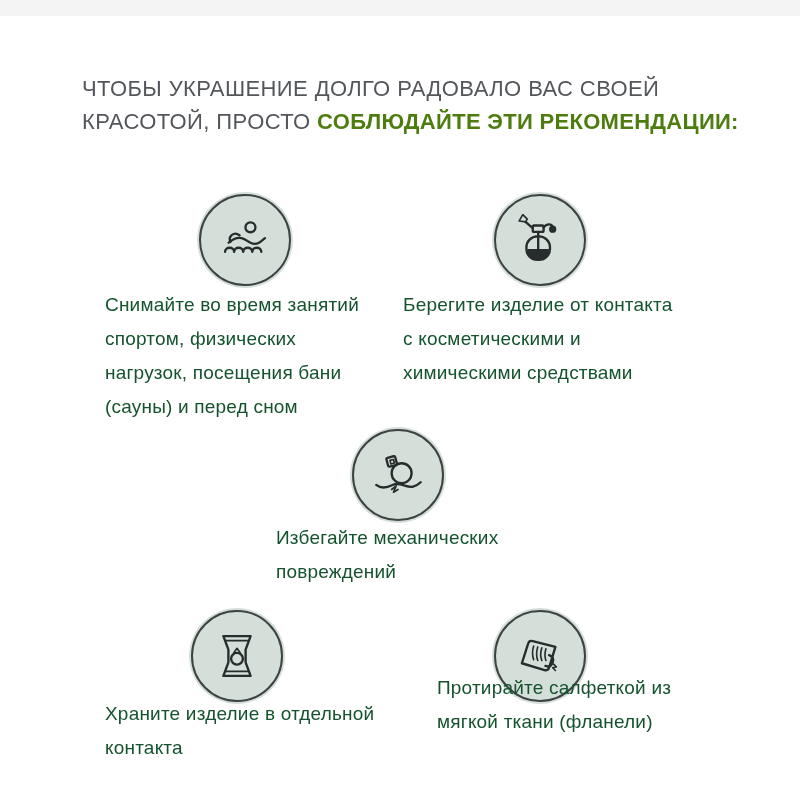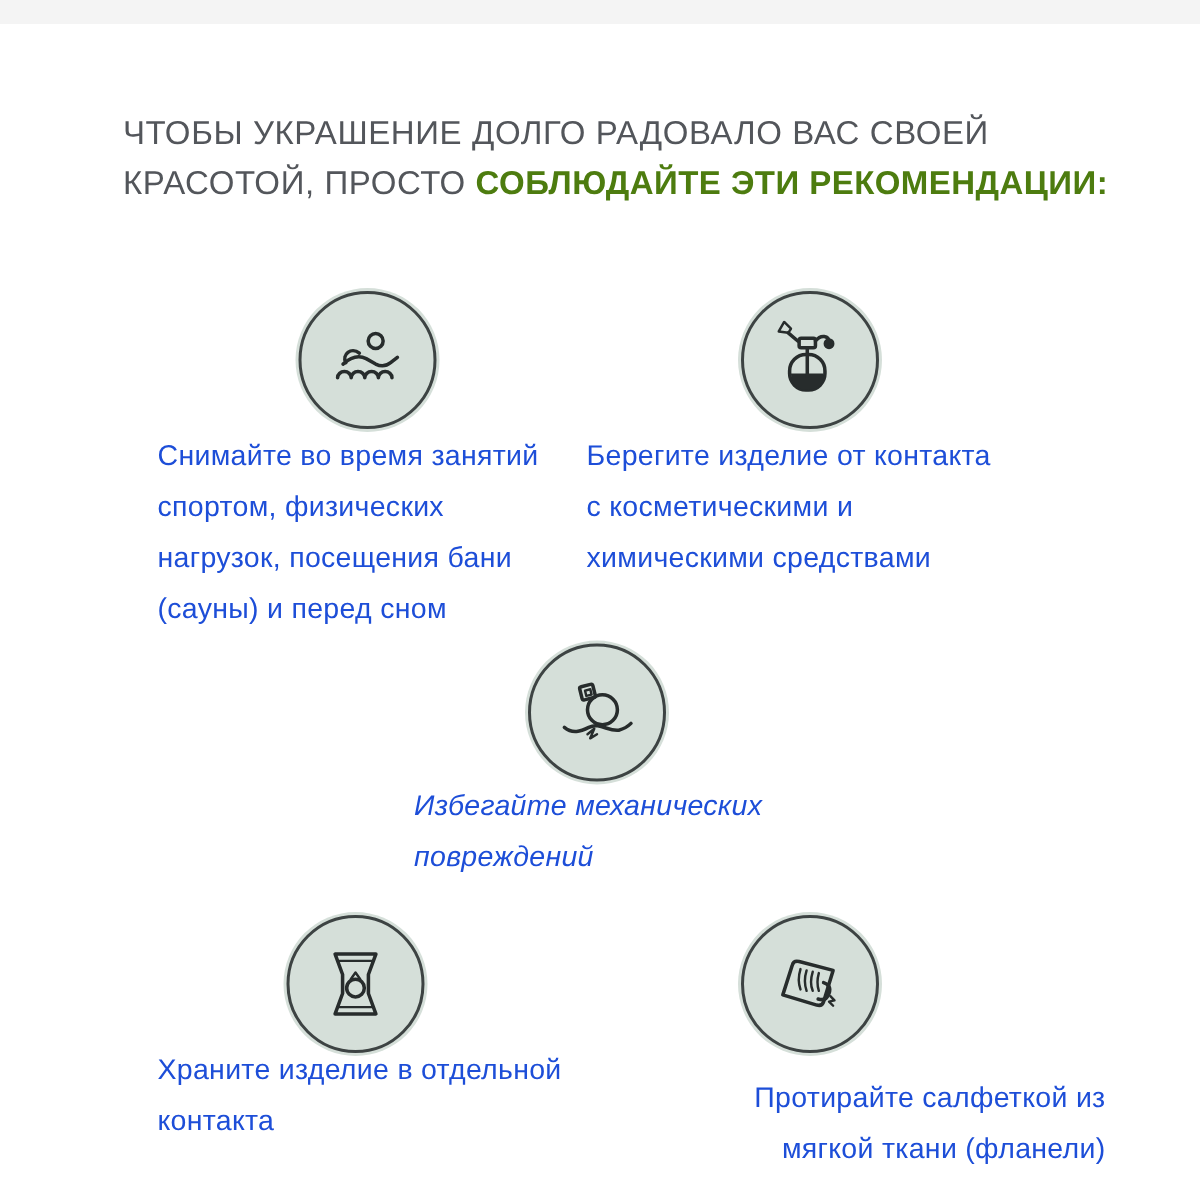--- a/index.html
+++ b/index.html
@@ -21,34 +21,34 @@
     content:"";position:absolute;inset:2px;border-radius:50%;
     border:2px solid #3d4343;
   }
   .icon-circle svg{
     position:absolute;left:50%;top:50%;width:58px;height:58px;
     transform:translate(-50%,-50%);
     stroke:#272c2c;fill:none;stroke-width:2.6;
     stroke-linecap:round;stroke-linejoin:round;
   }
   .tip-text{
-    position:absolute;font-size:19px;line-height:34px;color:#1d4ed8;
+    position:absolute;font-size:19px;line-height:34px;color:#14532d;
     white-space:pre-line;letter-spacing:0.2px;
   }
   
   .icon-1{left:197px;top:176px;}
   .icon-2{left:492px;top:176px;}
   .icon-3{left:350px;top:411px;}
   .icon-4{left:189px;top:592px;}
   .icon-5{left:492px;top:592px;}
   .text-1{left:105px;top:272px;width:300px;}
-  .text-2{left:391px;top:272px;width:300px;}
-  .text-3{left:276px;top:505px;width:300px;font-style:italic;}
+  .text-2{left:403px;top:272px;width:300px;}
+  .text-3{left:276px;top:505px;width:300px;}
   .text-4{left:105px;top:681px;width:310px;}
-  .text-5{left:437px;top:700px;width:300px;text-align:right;}
+  .text-5{left:437px;top:655px;width:300px;}
   .fill-dark{fill:#272c2c;stroke:none;}
   .thin{stroke-width:1.8;}
 </style>
 </head>
 <body>
 
 <div class="page">
 
   <div class="header">
     <span>ЧТОБЫ УКРАШЕНИЕ ДОЛГО РАДОВАЛО ВАС СВОЕЙ</span><br>

